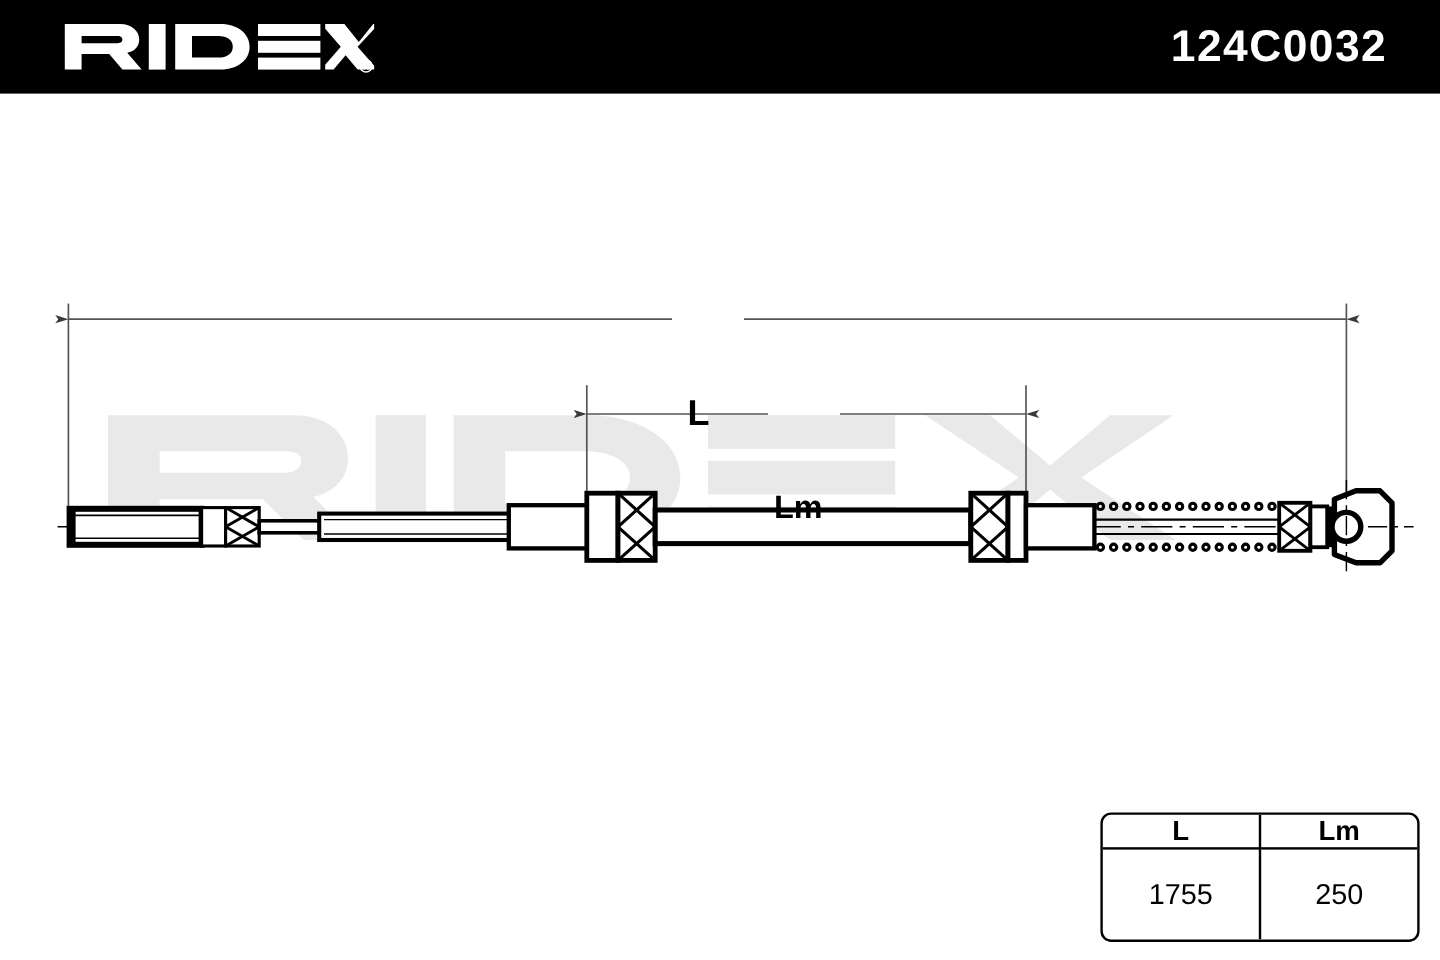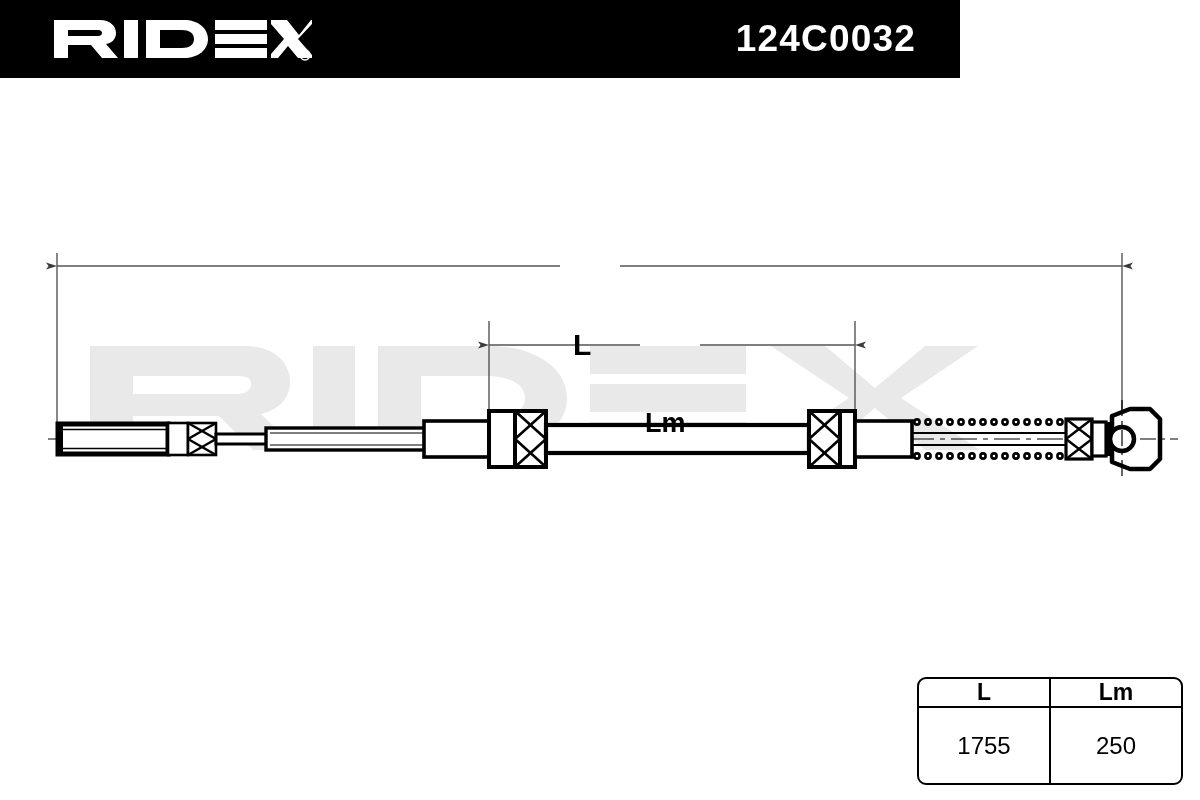--- a/index.html
+++ b/index.html
@@ -16,21 +16,21 @@
     height: 800px;
     background: #ffffff;
     overflow: hidden;
   }
 
   
   #header-bar {
     position: absolute;
     left: 0;
     top: 0;
-    width: 960px;
+    width: 1200px;
     height: 78px;
     background: #000000;
   }
   #brand-logo {
     position: absolute;
     left: 52px;
     top: 16px;
     width: 260px;
     height: 46px;
   }

